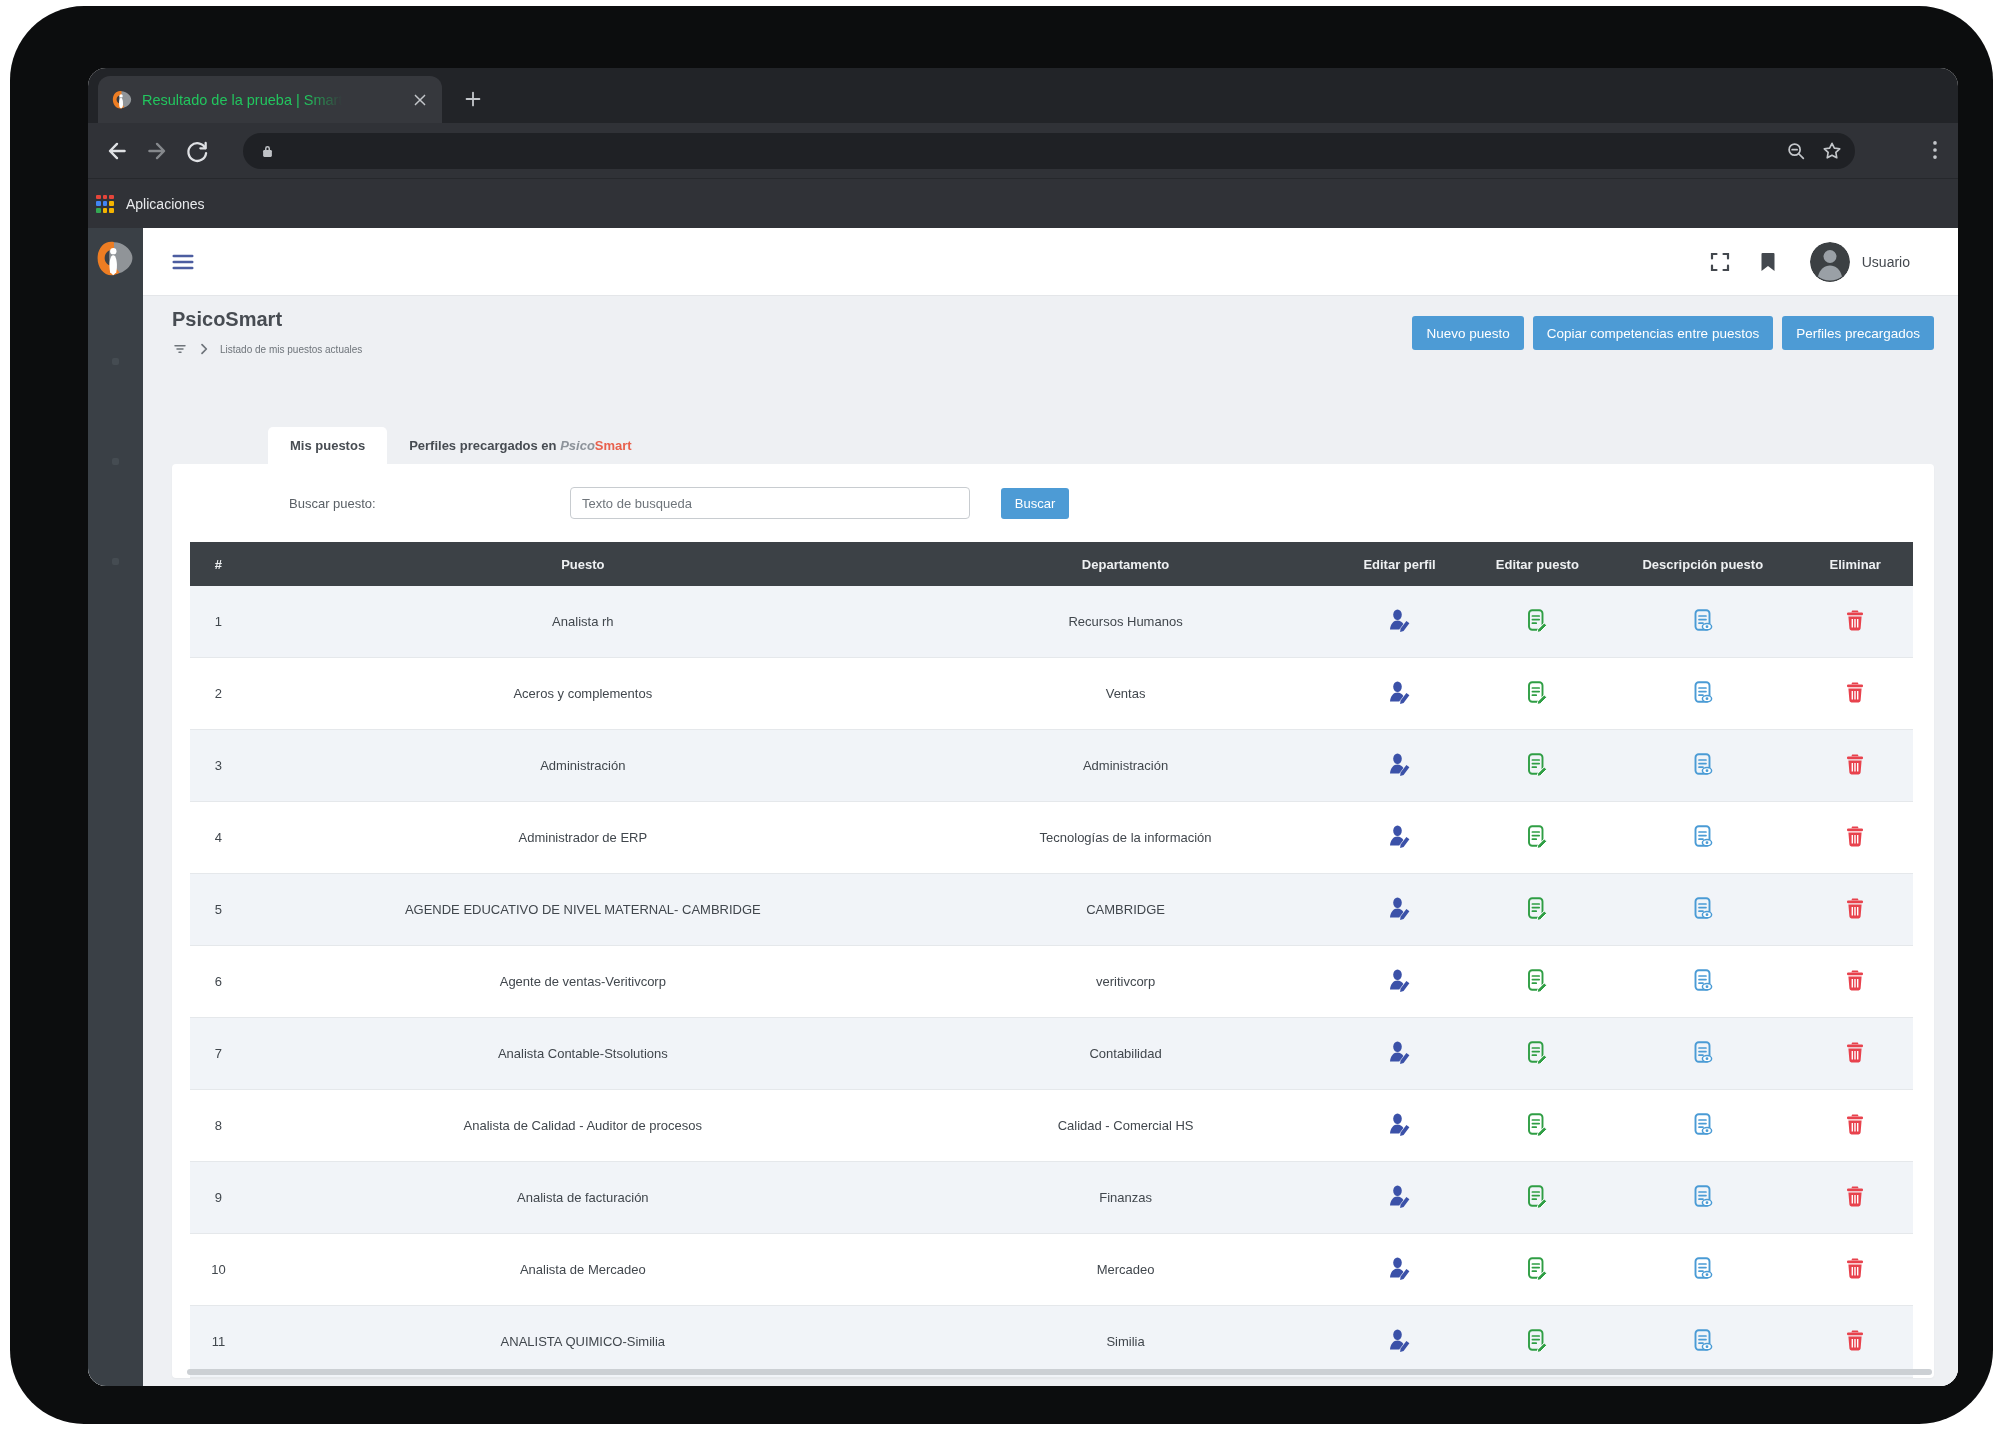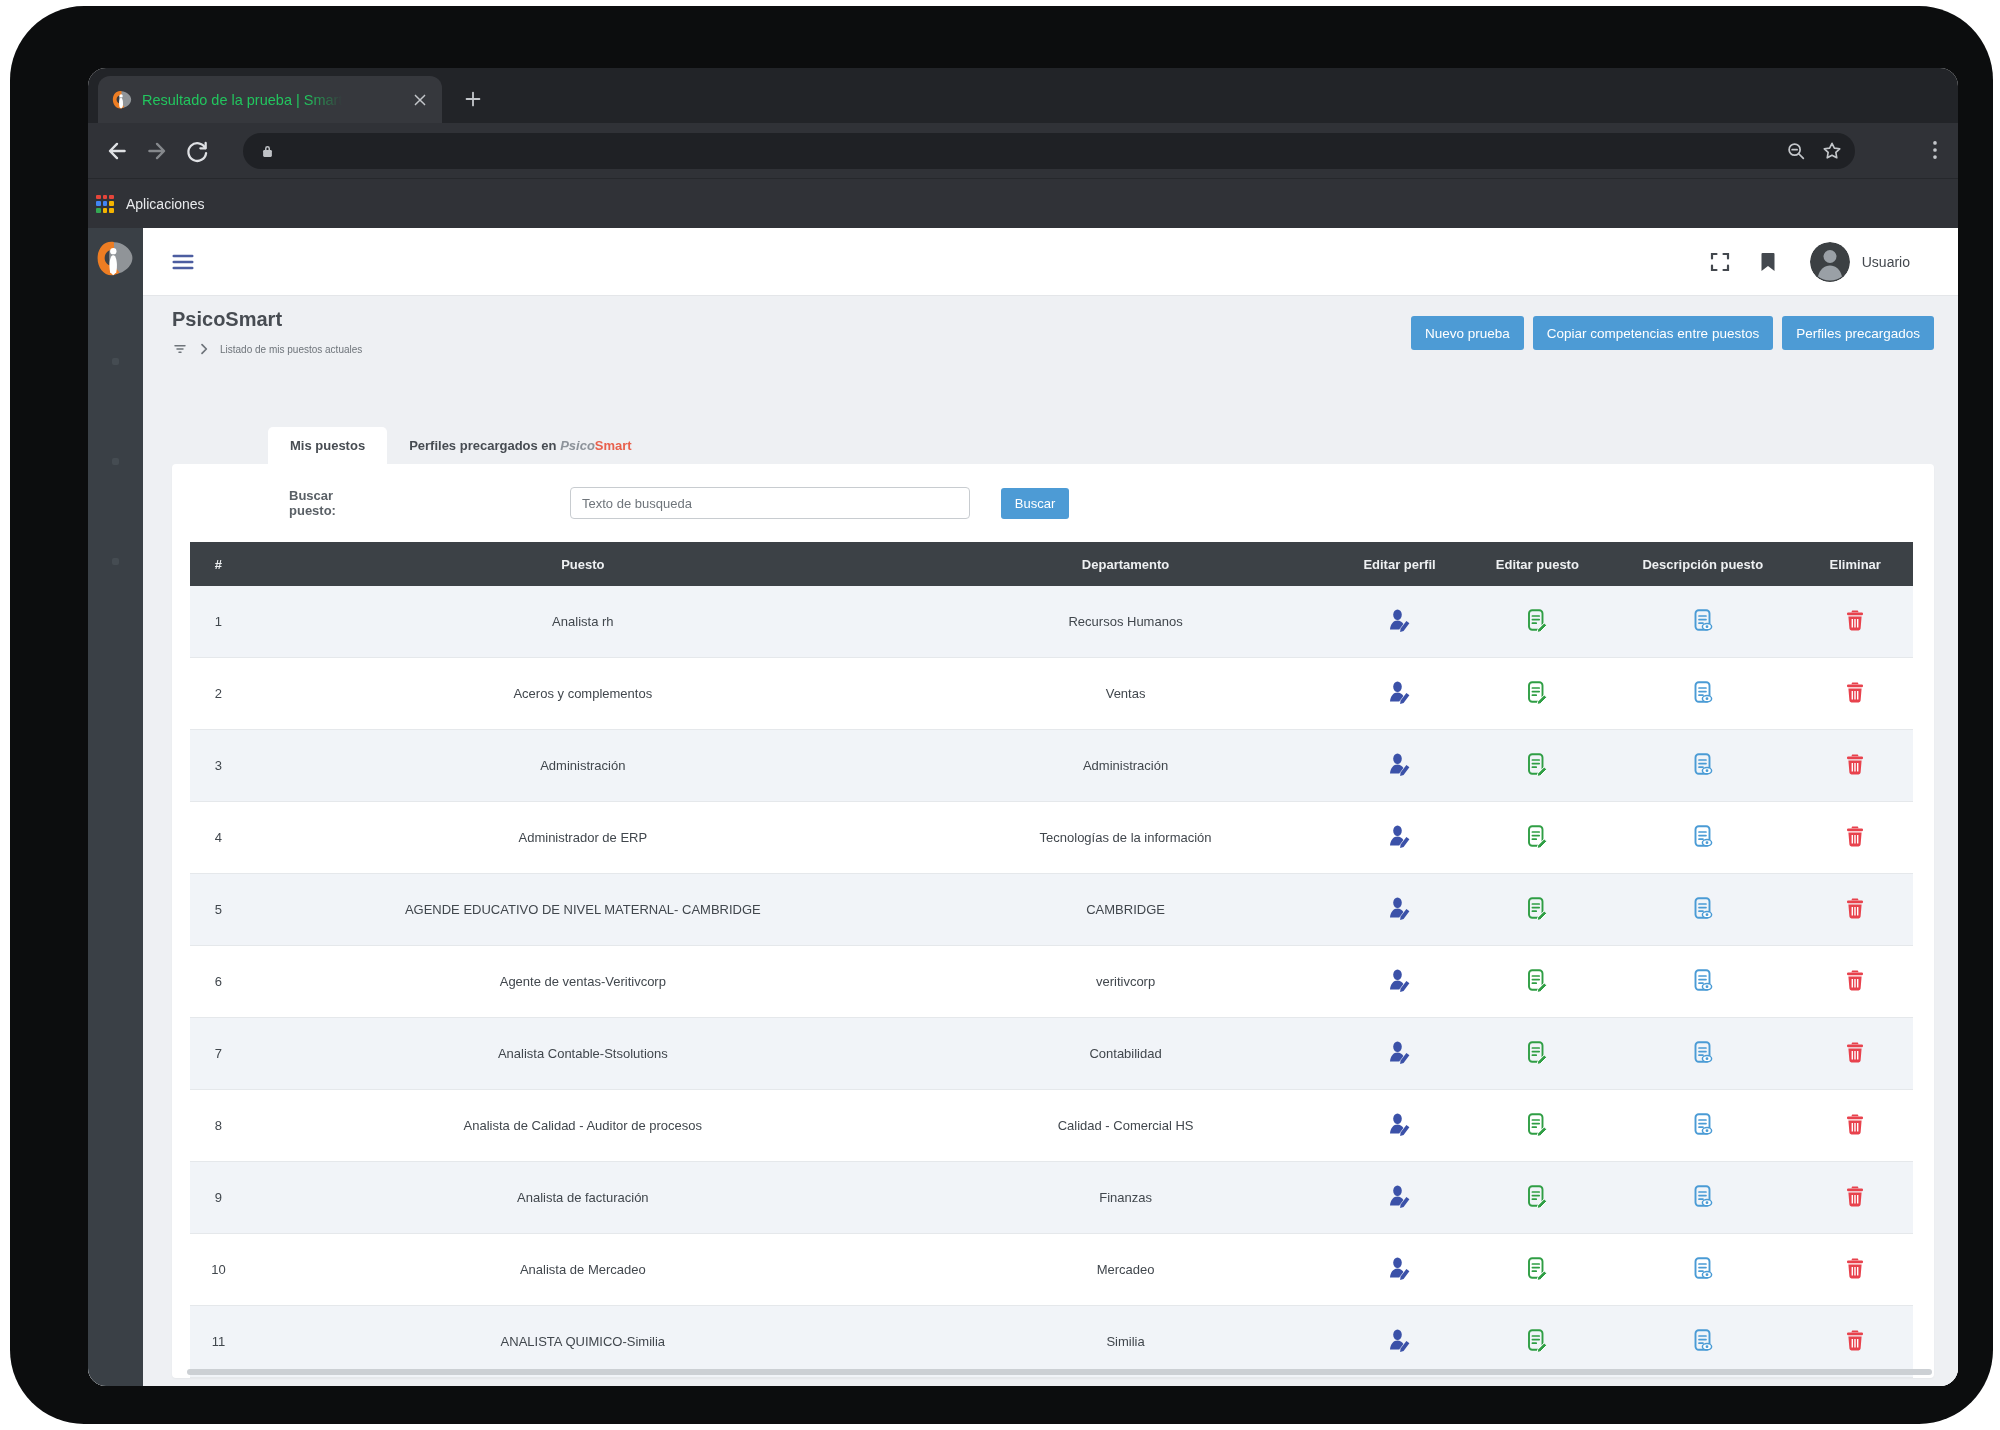--- a/index.html
+++ b/index.html
@@ -64,21 +64,21 @@
   .btn{height:34px; padding:0 14px; background:var(--accent-blue); color:#fff; font-size:13.5px; border:none; border-radius:3px; display:flex; align-items:center; cursor:pointer; font-family:inherit;}
 
   .tabs{display:flex; margin:70px 0 0 125px; align-items:flex-end;}
   .ptab{padding:11px 22px; font-size:13px; font-weight:bold; color:var(--text-dark); cursor:pointer; border-radius:5px 5px 0 0;}
   .ptab.active{background:#fff;}
   .ptab .brand-a{color:#8d939a;font-style:italic;}
   .ptab .brand-b{color:var(--brand-orange);}
 
   .card{margin:0 24px 0 29px; background:#fff; border-radius:4px; height:914px; overflow:hidden; box-shadow:0 1px 2px rgba(0,0,0,.04);}
   .search-row{height:78px; display:flex; align-items:center; padding-left:117px;}
-  .search-label{font-size:13px; font-weight:bold; color:#5a6066; width:92px;}
+  .search-label{font-size:13px; font-weight:normal; color:#5a6066; width:92px;}
   .search-input{margin-left:189px; width:400px; height:32px; border:1px solid #c8ccd0; border-radius:4px; padding:0 11px; font-size:13px; color:#3f454b; font-family:inherit; background:#fff;}
   .search-input::placeholder{color:#6f757b; opacity:1;}
   .search-btn{margin-left:31px; width:68px; height:31px; font-size:13px;  justify-content:center;}
 
   .table{margin:0 21px 0 18px;}
   .thead{height:44px; background:var(--dark-header); display:flex; align-items:center; color:#eef0f2; font-size:13px; font-weight:bold;}
   .trow{height:72px; display:flex; align-items:center; border-bottom:1px solid #e5e8eb; font-size:13px; color:var(--cell-ink); background:#fff;}
   .trow.alt{background:var(--row-alt);}
   .c{text-align:center;}
   .w-num{width:3.3%;} .w-puesto{width:39%;} .w-depto{width:24%;}
@@ -239,21 +239,21 @@
                   </span>
                   <span class="bc-ic">
                     <svg viewBox="0 0 24 24" fill="none" stroke="currentColor" stroke-width="2.6" stroke-linecap="round" stroke-linejoin="round">
                         <path d="M9 5.5l6.5 6.5L9 18.5"></path>
                       </svg>
                   </span>
                   <span>Listado de mis puestos actuales</span>
                 </div>
               </div>
               <div class="actions">
-                <button class="btn">Nuevo prueba</button>
+                <button class="btn">Nuevo puesto</button>
                 <button class="btn">Copiar competencias entre puestos</button>
                 <button class="btn">Perfiles precargados</button>
               </div>
             </div>
 
             <div class="tabs">
               <div class="ptab active">Mis puestos</div>
               <div class="ptab"><span>Perfiles precargados en </span><span class="brand-a">Psico</span><span class="brand-b">Smart</span></div>
             </div>
 

